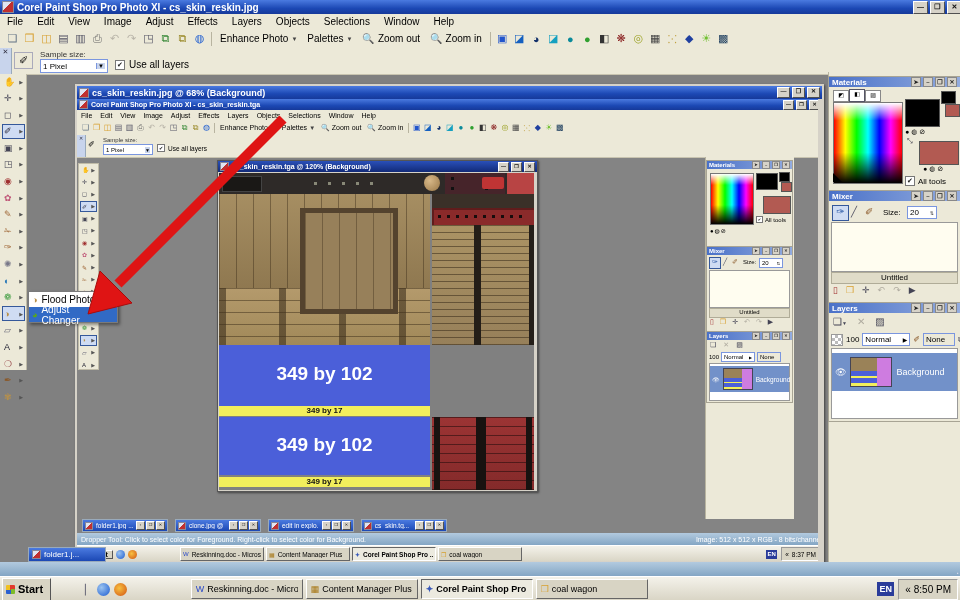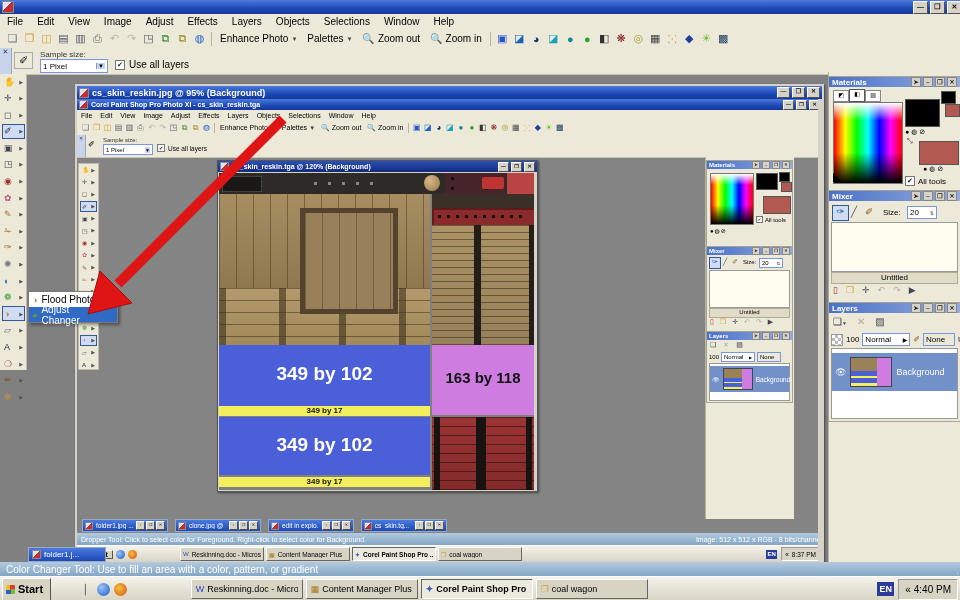--- a/index.html
+++ b/index.html
@@ -73,20 +73,21 @@
   .iw-regiontext{font-weight:bold;text-align:center;font-family:"Liberation Sans",sans-serif;}
   .arrow-svg{position:absolute;left:0;top:0;z-index:60;pointer-events:none;}
 </style>
 </head>
 <body>
 
 <div id="screen">
 
   <div class="abs titlebar" style="left:0;top:0;width:960px;height:14px;font-size:10px;">
     <span class="appicon"></span>
+    <span>Corel Paint Shop Pro Photo XI - cs_skin_reskin.jpg</span>
     <span class="wbtns">
       <span class="wbtn">—</span>
       <span class="wbtn">❐</span>
       <span class="wbtn">✕</span>
     </span>
   </div>
 
   <div class="abs menubar" style="left:0;top:14px;width:960px;height:15px;font-size:10px;">
 
   <span class="mi">File</span>
@@ -367,21 +368,21 @@
           linear-gradient(90deg,transparent 0 66%,#ce7ce0 66% 100%),
           linear-gradient(180deg,#9a8258 0 46%,#4b5fd9 46% 64%,#f2ee5c 64% 71%,#4b5fd9 71% 90%,#f2ee5c 90% 100%);"></span>
         <span style="color:#fff;font-size:9px;">Background</span>
       </div>
     </div>
   </div>
 
   <div class="abs" style="left:75px;top:84px;width:745px;height:477px;background:#d6d2c8;border:2px solid #d6d2c8;box-shadow:1px 1px 2px rgba(0,0,0,.5);">
     <div class="titlebar" style="height:13px;font-size:9px;">
       <span class="appicon" style="width:8px;height:8px;"></span>
-      <span>cs_skin_reskin.jpg @  95% (Background)</span>
+      <span>cs_skin_reskin.jpg @  68% (Background)</span>
       <span class="wbtns">
         <span class="wbtn" style="width:11px;height:9px;font-size:6px;line-height:7px;">—</span>
         <span class="wbtn" style="width:11px;height:9px;font-size:6px;line-height:7px;">❐</span>
         <span class="wbtn" style="width:11px;height:9px;font-size:6px;line-height:7px;">✕</span>
       </span>
     </div>
 
     <div class="inner" style="position:relative;width:741px;height:462px;background:#848484;overflow:hidden;">
 
       <div class="abs titlebar" style="left:0;top:0;width:741px;height:11px;font-size:7px;">
@@ -702,21 +703,20 @@
 
           <div class="abs" style="left:213px;top:52px;width:102px;height:120px;background:
             repeating-linear-gradient(180deg,rgba(55,42,24,.55) 0 1px,transparent 1px 7px),
             linear-gradient(180deg,#ab9364,#97805a);">
             <div class="abs" style="left:42px;top:0;width:7px;height:120px;background:#241e18;"></div>
             <div class="abs" style="left:97px;top:0;width:5px;height:120px;background:#241e18;"></div>
           </div>
 
           <div class="abs iw-regiontext" style="left:0;top:172px;width:211px;height:61px;background:#4b5fd9;color:#fff;font-size:19px;line-height:58px;">349 by 102</div>
 
-          <div class="abs iw-regiontext" style="left:213px;top:172px;width:102px;height:70px;background:#ce7ce0;color:#111;font-size:15px;line-height:66px;">163 by 118</div>
 
           <div class="abs iw-regiontext" style="left:0;top:233px;width:211px;height:10px;background:#f2ee5c;color:#111;font-size:8px;line-height:10px;">349 by 17</div>
 
           <div class="abs iw-regiontext" style="left:0;top:244px;width:211px;height:58px;background:#4b5fd9;color:#fff;font-size:19px;line-height:56px;">349 by 102</div>
 
           <div class="abs" style="left:213px;top:244px;width:102px;height:73px;background:
             repeating-linear-gradient(180deg,rgba(30,10,10,.55) 0 1px,transparent 1px 9px),
             linear-gradient(180deg,#9c3434,#842a2a);">
             <div class="abs" style="left:2px;top:0;width:6px;height:73px;background:#181210;"></div>
             <div class="abs" style="left:44px;top:0;width:10px;height:73px;background:#181210;"></div>
@@ -828,21 +828,20 @@
         <span>Flood Photo</span>
       </div>
 
       <div class="fly-item selected">
         <span style="font-size: 9px; color: rgb(88, 168, 24);">◕</span>
         <span>Adjust Changer</span>
       </div>
     </div>
 
   <div class="abs statusbar" style="left:0;top:562px;width:960px;height:14px;font-size:10px;">
-    <span>Color Changer Tool: Use to fill an area with a color, pattern, or gradient</span>
     <span style="margin-left:auto;color:#dde;">⋰</span>
   </div>
 
   <div class="abs taskbar" style="left:0;top:576px;width:960px;height:24px;padding:0 2px;gap:4px;">
     <span class="startbtn" style="font-size:11px;height:19px;">
       <span class="winflag"></span>
       <span>Start</span>
     </span>
     <span class="grip" style="margin-left:30px;">▏</span>
     <span class="qlicon ie"></span>
@@ -866,21 +865,21 @@
 
         <span class="task" style="width:102px;height:18px;font-size:9px;padding:0 4px;gap:3px;">
           <span style="font-size: 9px; color: rgb(216, 160, 48);">❒</span>
           <span style="overflow:hidden;">coal wagon</span>
         </span>
       </span>
     <span class="tray" style="padding-right:4px;">
       <span class="enbadge" style="width:17px;height:14px;font-size:9px;line-height:14px;">EN</span>
       <span class="clock" style="height:19px;font-size:10px;padding:0 6px;">
         <span>«</span>
-          <span>4:40 PM</span>
+          <span>8:50 PM</span>
       </span>
     </span>
   </div>
 
   <svg class="arrow-svg" width="960" height="600">
     <line x1="283" y1="119" x2="118" y2="284" stroke="#df1414" stroke-width="10"></line>
     <polygon points="88,314 100,271 132,303" fill="#df1414" stroke="#a80c0c" stroke-width="1"></polygon>
   </svg>
 
 </div>

